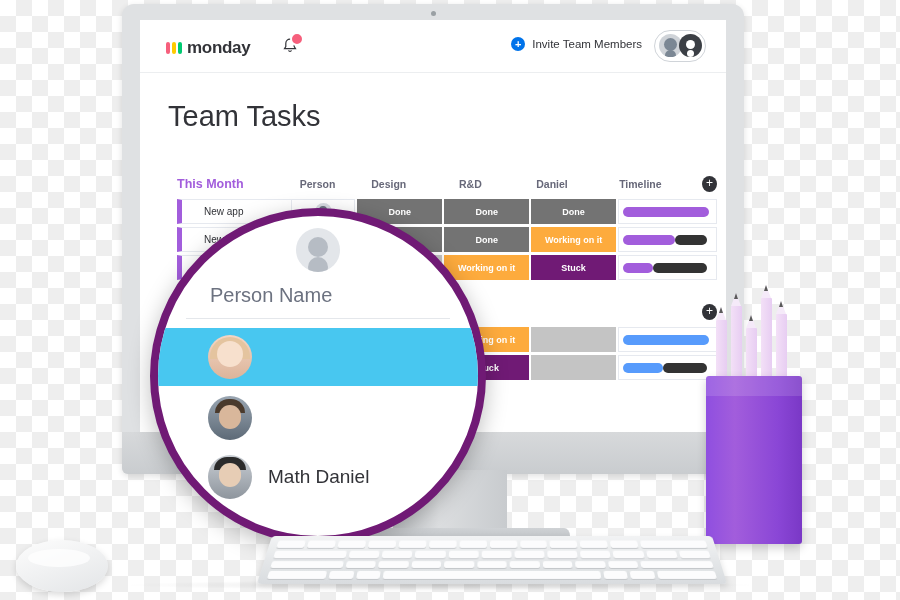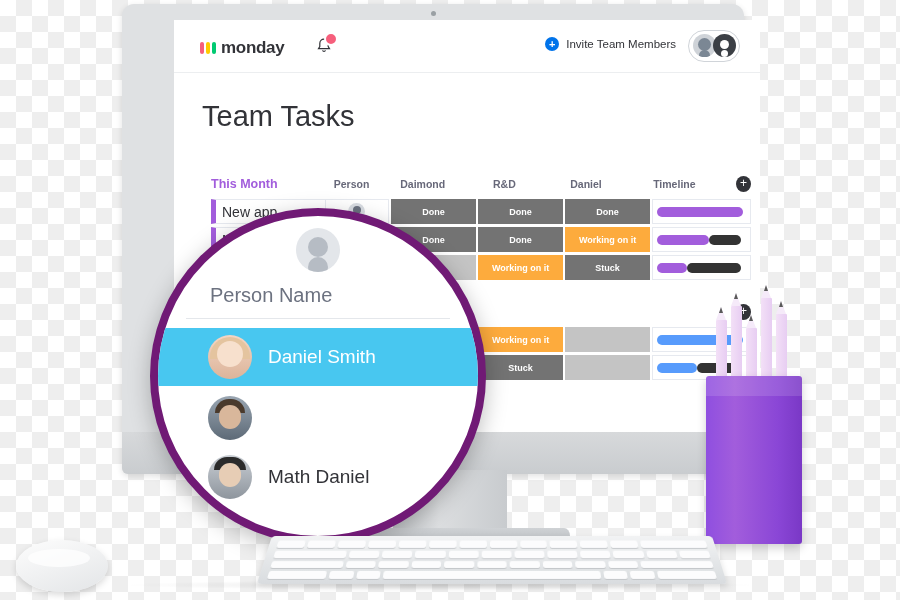--- a/index.html
+++ b/index.html
@@ -25,21 +25,21 @@
     background:#dfe1e3;
     border-radius:12px 12px 6px 6px;
     box-shadow:0 2px 6px rgba(0,0,0,.12);
   }
   .monitor-cam{
     position:absolute;left:50%;top:7px;width:5px;height:5px;margin-left:-2.5px;
     background:#9aa0a4;border-radius:50%;
   }
   .screen{
     position:absolute;left:18px;top:16px;width:586px;height:412px;
-    background:#ffffff;overflow:hidden;margin-left:34px;
+    background:#ffffff;overflow:hidden;
   }
   .monitor-chin{
     position:absolute;left:0;bottom:0;width:100%;height:42px;
     background:linear-gradient(#d7d9db,#c9cccf);
     border-radius:0 0 6px 6px;
   }
   .monitor-logo{
     position:absolute;left:50%;bottom:14px;margin-left:-9px;width:18px;height:16px;
     background:#b7babd;border-radius:3px;
   }
@@ -126,42 +126,42 @@
   .c-timeline{width:100px;}
   .add-col{
     width:16px;height:16px;border-radius:50%;background:#323338;color:#fff;
     font-size:12px;line-height:15px;text-align:center;margin-left:14px;
   }
   .row{
     display:flex;align-items:stretch;height:25px;margin-top:3px;
   }
   .row .namecell{
     width:116px;background:#fff;border:1px solid #e6e9ef;border-left:5px solid #a25ddc;
-    font-size:14px;color:#323338;display:flex;align-items:center;padding-left:6px;
+    font-size:10px;color:#323338;display:flex;align-items:center;padding-left:22px;
     box-sizing:border-box;
   }
   .row.purple-row .namecell{border-left-color:#a25ddc;}
   .personcell{
     width:64px;display:flex;align-items:center;justify-content:center;
     background:#fff;border:1px solid #e6e9ef;border-left:none;box-sizing:border-box;
   }
   .person-dot{
     width:17px;height:17px;border-radius:50%;background:#d8dce2;position:relative;overflow:hidden;
   }
   .person-dot::after{
     content:"";position:absolute;left:4.5px;top:3px;width:8px;height:8px;border-radius:50%;
     background:#6b7280;box-shadow:0 8px 0 -.5px #6b7280;
   }
   .status{
     width:86px;margin-left:2px;display:flex;align-items:center;justify-content:center;
     font-size:9px;color:#fff;font-weight:bold;box-sizing:border-box;
   }
   .s-done{background:#737373;}
   .s-work{background:#fdab3d;}
-  .s-stuck{background:#737373;}
+  .s-stuck{background:#701a75;}
   .s-blank{background:#c4c4c4;}
   .timeline{
     width:100px;margin-left:2px;background:#fff;border:1px solid #e6e9ef;
     display:flex;align-items:center;box-sizing:border-box;padding:0 4px;
   }
   .bar{height:10px;border-radius:5px;display:block;}
   .bar-purple{background:#a25ddc;}
   .bar-blue{background:#579bfc;}
   .bar-dark{background:#333333;}
 
@@ -310,21 +310,21 @@
       </div>
     </div>
 
     <div class="board">
       <div class="board-title">Team Tasks</div>
 
       <div class="group" style="top:100px;">
         <div class="group-head">
           <span class="group-name">This Month</span>
           <span class="col-head c-person">Person</span>
-          <span class="col-head c-design">Daimond</span>
+          <span class="col-head c-design">Design</span>
           <span class="col-head c-rnd">R&amp;D</span>
           <span class="col-head c-testing">Daniel</span>
           <span class="col-head c-timeline">Timeline</span>
           <span class="add-col">+</span>
         </div>
 
         <div class="row purple-row">
           <span class="namecell">New app</span>
           <span class="personcell">
             <span class="person-dot"></span>
@@ -415,21 +415,20 @@
 <div class="stand-neck"></div>
 <div class="stand-base"></div>
 
 <div class="magnifier">
   <div class="mag-avatar-top"></div>
   <div class="mag-label">Person Name</div>
   <div class="mag-sep"></div>
 
   <div class="mag-item sel" style="top:112px;">
     <span class="pic pic-1"></span>
-    <span class="nm">Daniel Smith</span>
   </div>
   <div class="mag-item" style="top:173px;">
     <span class="pic pic-2"></span>
   </div>
   <div class="mag-item" style="top:232px;">
     <span class="pic pic-3"></span>
     <span class="nm">Math Daniel</span>
   </div>
 </div>
 

